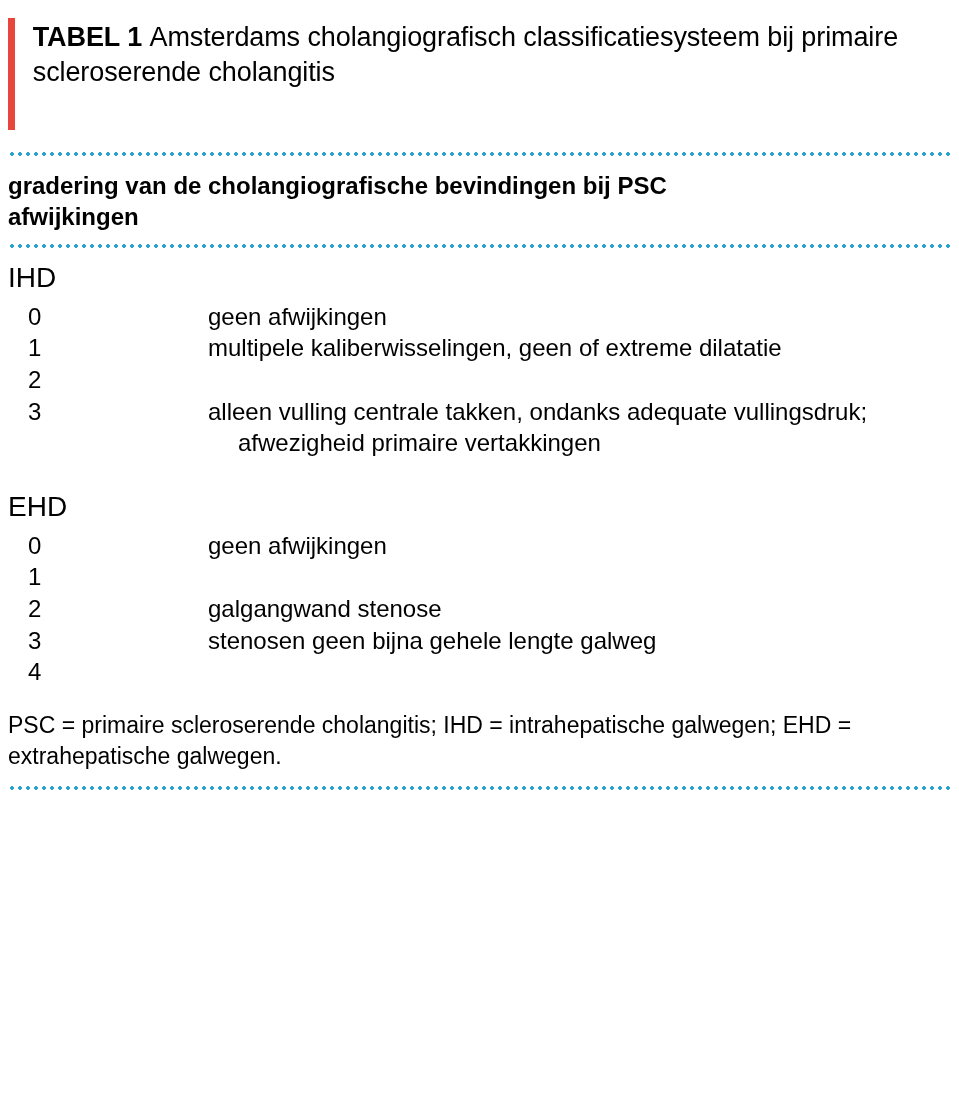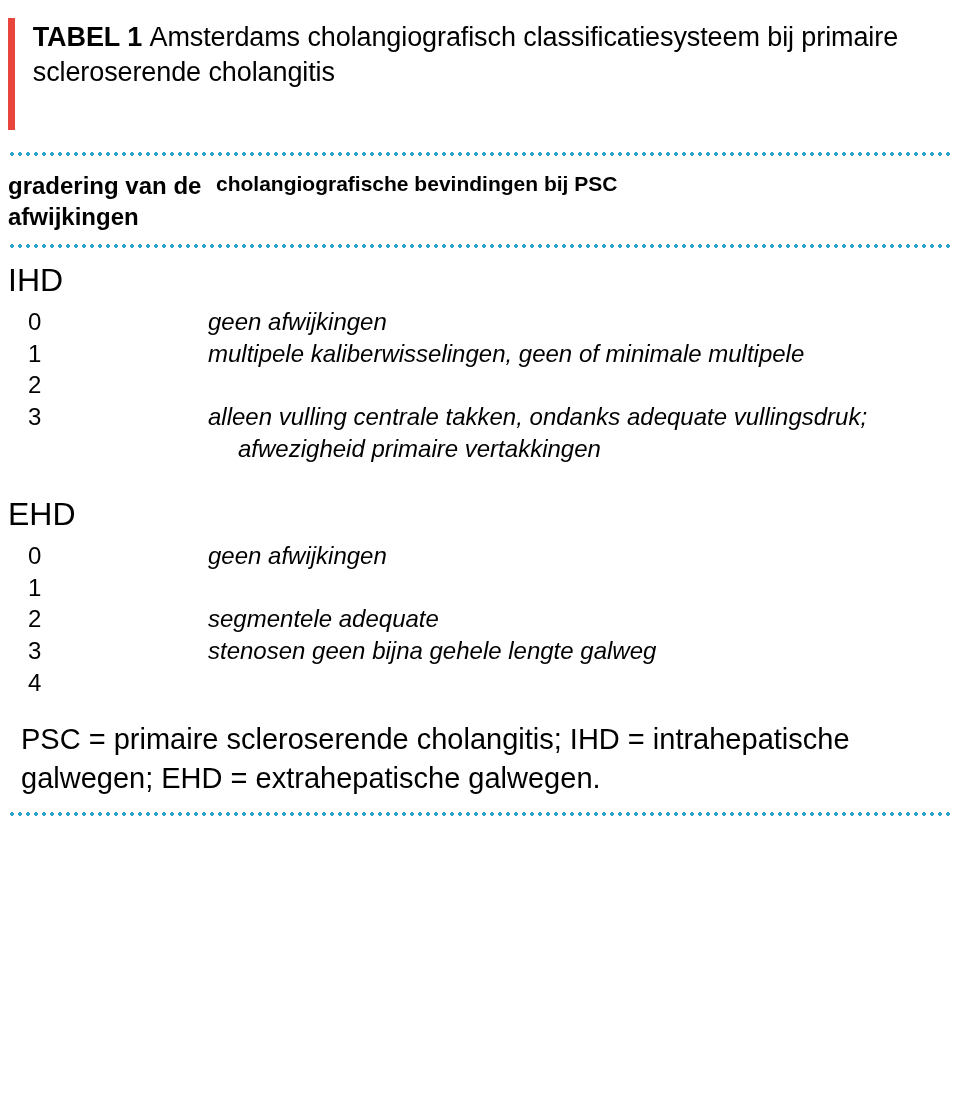--- a/index.html
+++ b/index.html
@@ -57,75 +57,72 @@
   }
   .dotrule.top { margin-top: 22px; }
   .dotrule.mid { margin-top: 6px; }
   .dotrule.bottom { margin-top: 14px; }
 
   
   .hdr {
     display: flex;
     padding-top: 14px;
     padding-bottom: 6px;
-    gap: 8px;
   }
   .hdr .col-a {
     width: 200px;
     flex: 0 0 200px;
     font-weight: bold;
     font-size: 24px;
     line-height: 1.30;
   }
   .hdr .col-b {
     font-weight: bold;
-    font-size: 21px;
+    font-size: 24px;
     line-height: 1.30;
   }
 
   
   .body-block {
     padding-top: 12px;
   }
   .group-label {
-    font-size: 32px;
+    font-size: 28px;
     line-height: 1.30;
     padding-bottom: 4px;
   }
   .row {
     display: flex;
     align-items: flex-start;
     font-size: 24px;
     line-height: 1.32;
   }
   .row .grade {
     width: 200px;
     flex: 0 0 200px;
     box-sizing: border-box;
     padding-left: 20px;
   }
   .row .desc {
     flex: 1 1 auto;
     padding-right: 6px;
     text-indent: 0;
-    font-style: italic;
   }
   .row .desc.hang {
     padding-left: 30px;
     text-indent: -30px;
   }
   .group-gap { height: 30px; }
 
   
   .footnote {
-    font-size: 29px;
+    font-size: 23px;
     line-height: 1.34;
     padding-top: 22px;
     padding-right: 10px;
-    margin-left: 13px;
   }
 </style>
 </head>
 <body>
 
 <div class="table-wrap">
 
   <div class="title-row">
     <div class="title-bar"></div>
     <div class="title-text">
@@ -145,21 +142,21 @@
   <div class="body-block">
 
     <div class="group-label">IHD</div>
 
     <div class="row">
       <div class="grade">0</div>
       <div class="desc hang">geen afwijkingen</div>
     </div>
     <div class="row">
       <div class="grade">1</div>
-      <div class="desc hang">multipele kaliberwisselingen, geen of minimale multipele</div>
+      <div class="desc hang">multipele kaliberwisselingen, geen of extreme dilatatie</div>
     </div>
     <div class="row">
       <div class="grade">2</div>
     </div>
     <div class="row">
       <div class="grade">3</div>
       <div class="desc hang">alleen vulling centrale takken, ondanks adequate vullingsdruk; afwezigheid primaire vertakkingen</div>
     </div>
 
     <div class="group-gap"></div>
@@ -168,21 +165,21 @@
 
     <div class="row">
       <div class="grade">0</div>
       <div class="desc hang">geen afwijkingen</div>
     </div>
     <div class="row">
       <div class="grade">1</div>
     </div>
     <div class="row">
       <div class="grade">2</div>
-      <div class="desc hang">segmentele adequate</div>
+      <div class="desc hang">galgangwand stenose</div>
     </div>
     <div class="row">
       <div class="grade">3</div>
       <div class="desc hang">stenosen geen bijna gehele lengte galweg</div>
     </div>
     <div class="row">
       <div class="grade">4</div>
     </div>
 
   </div>

